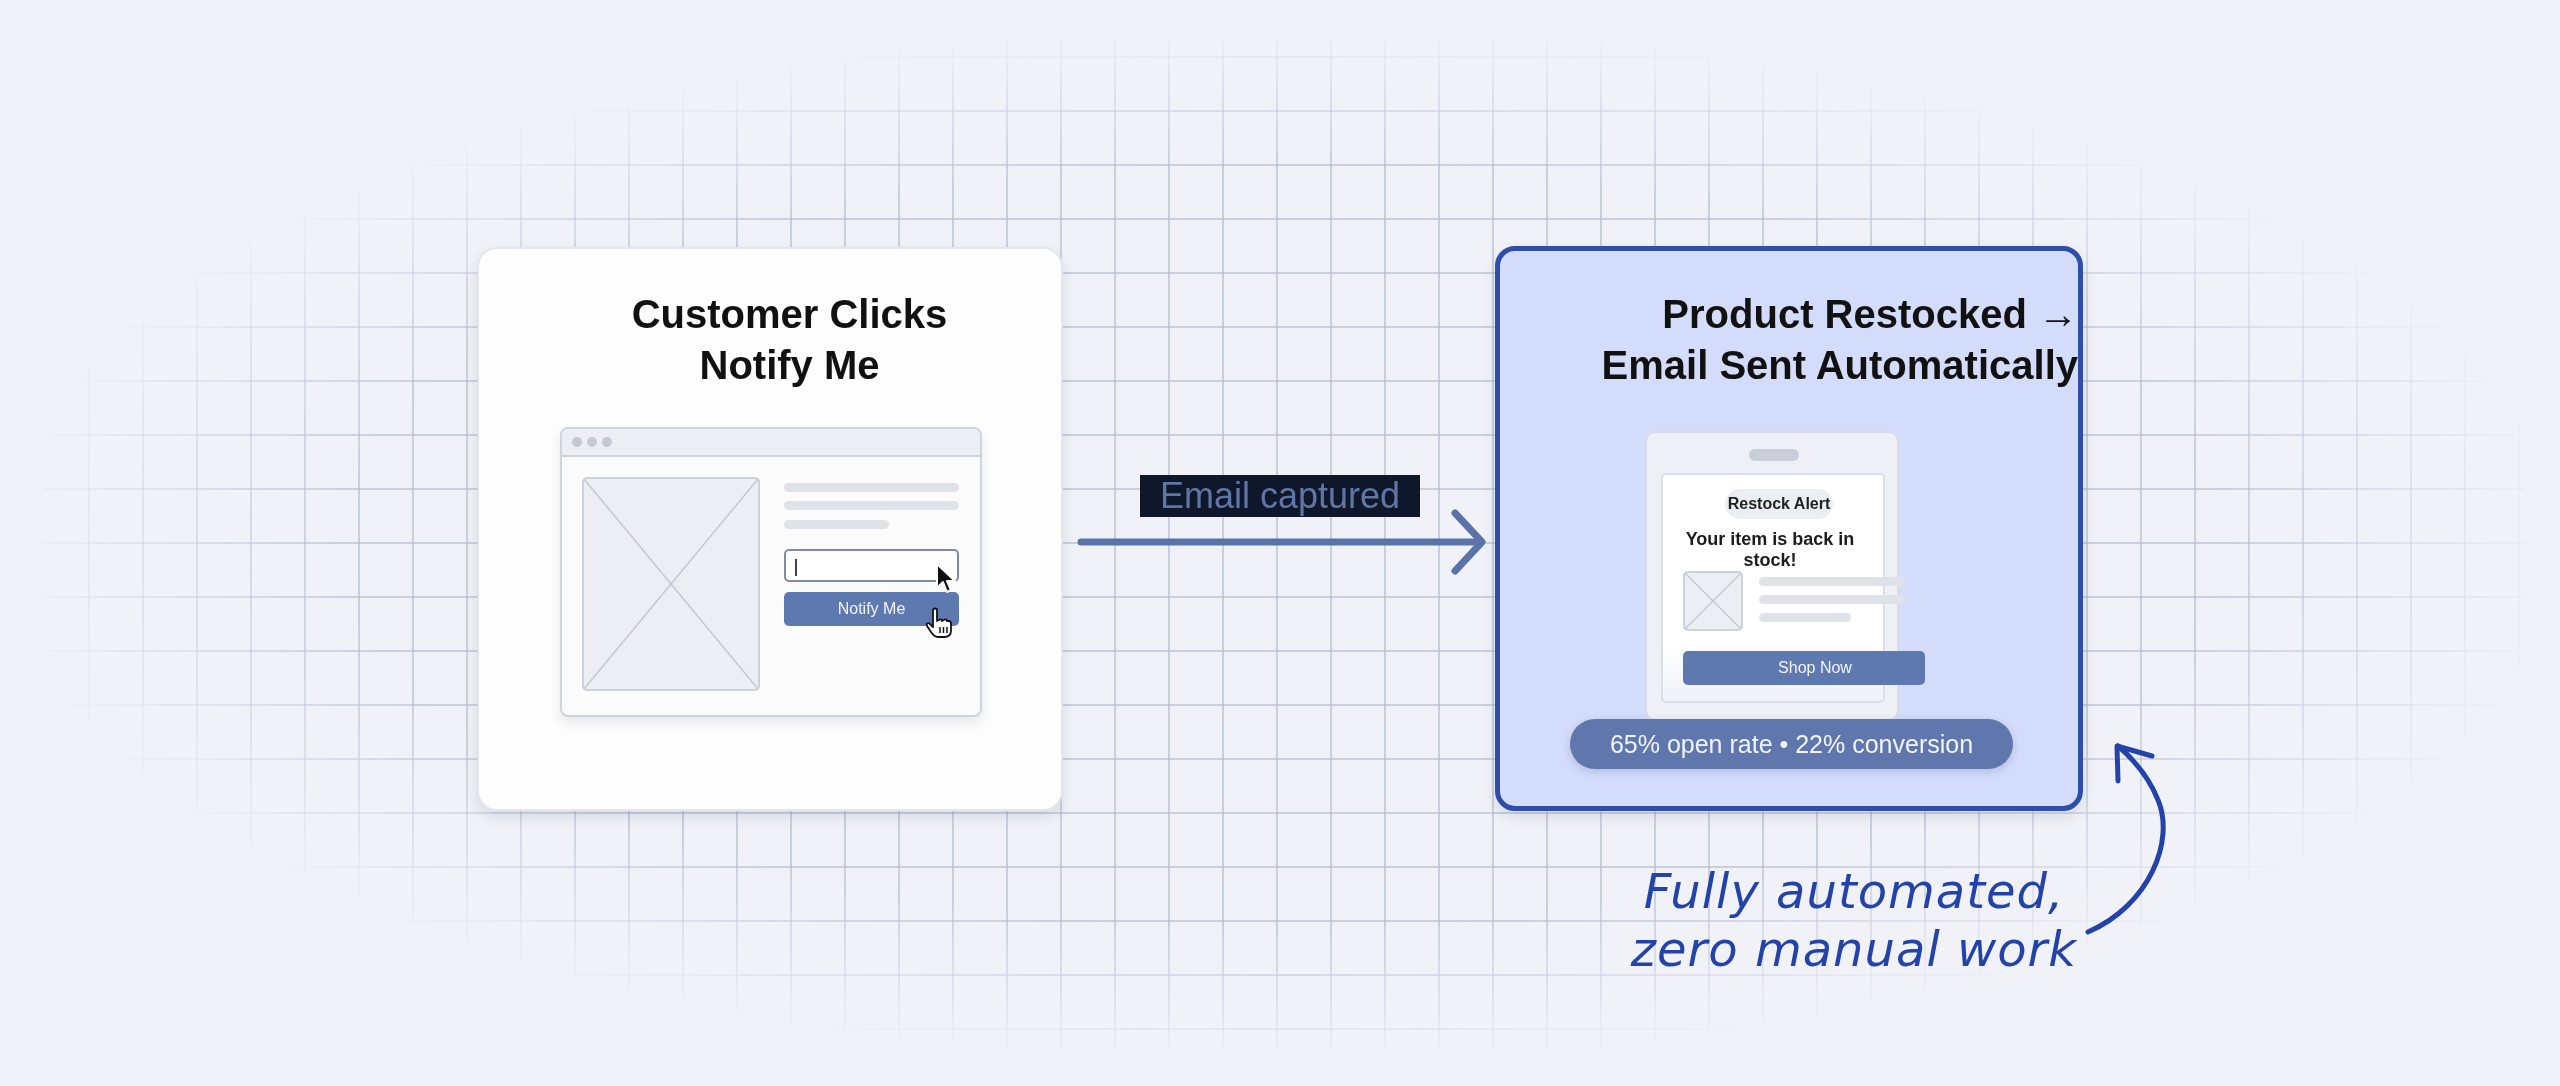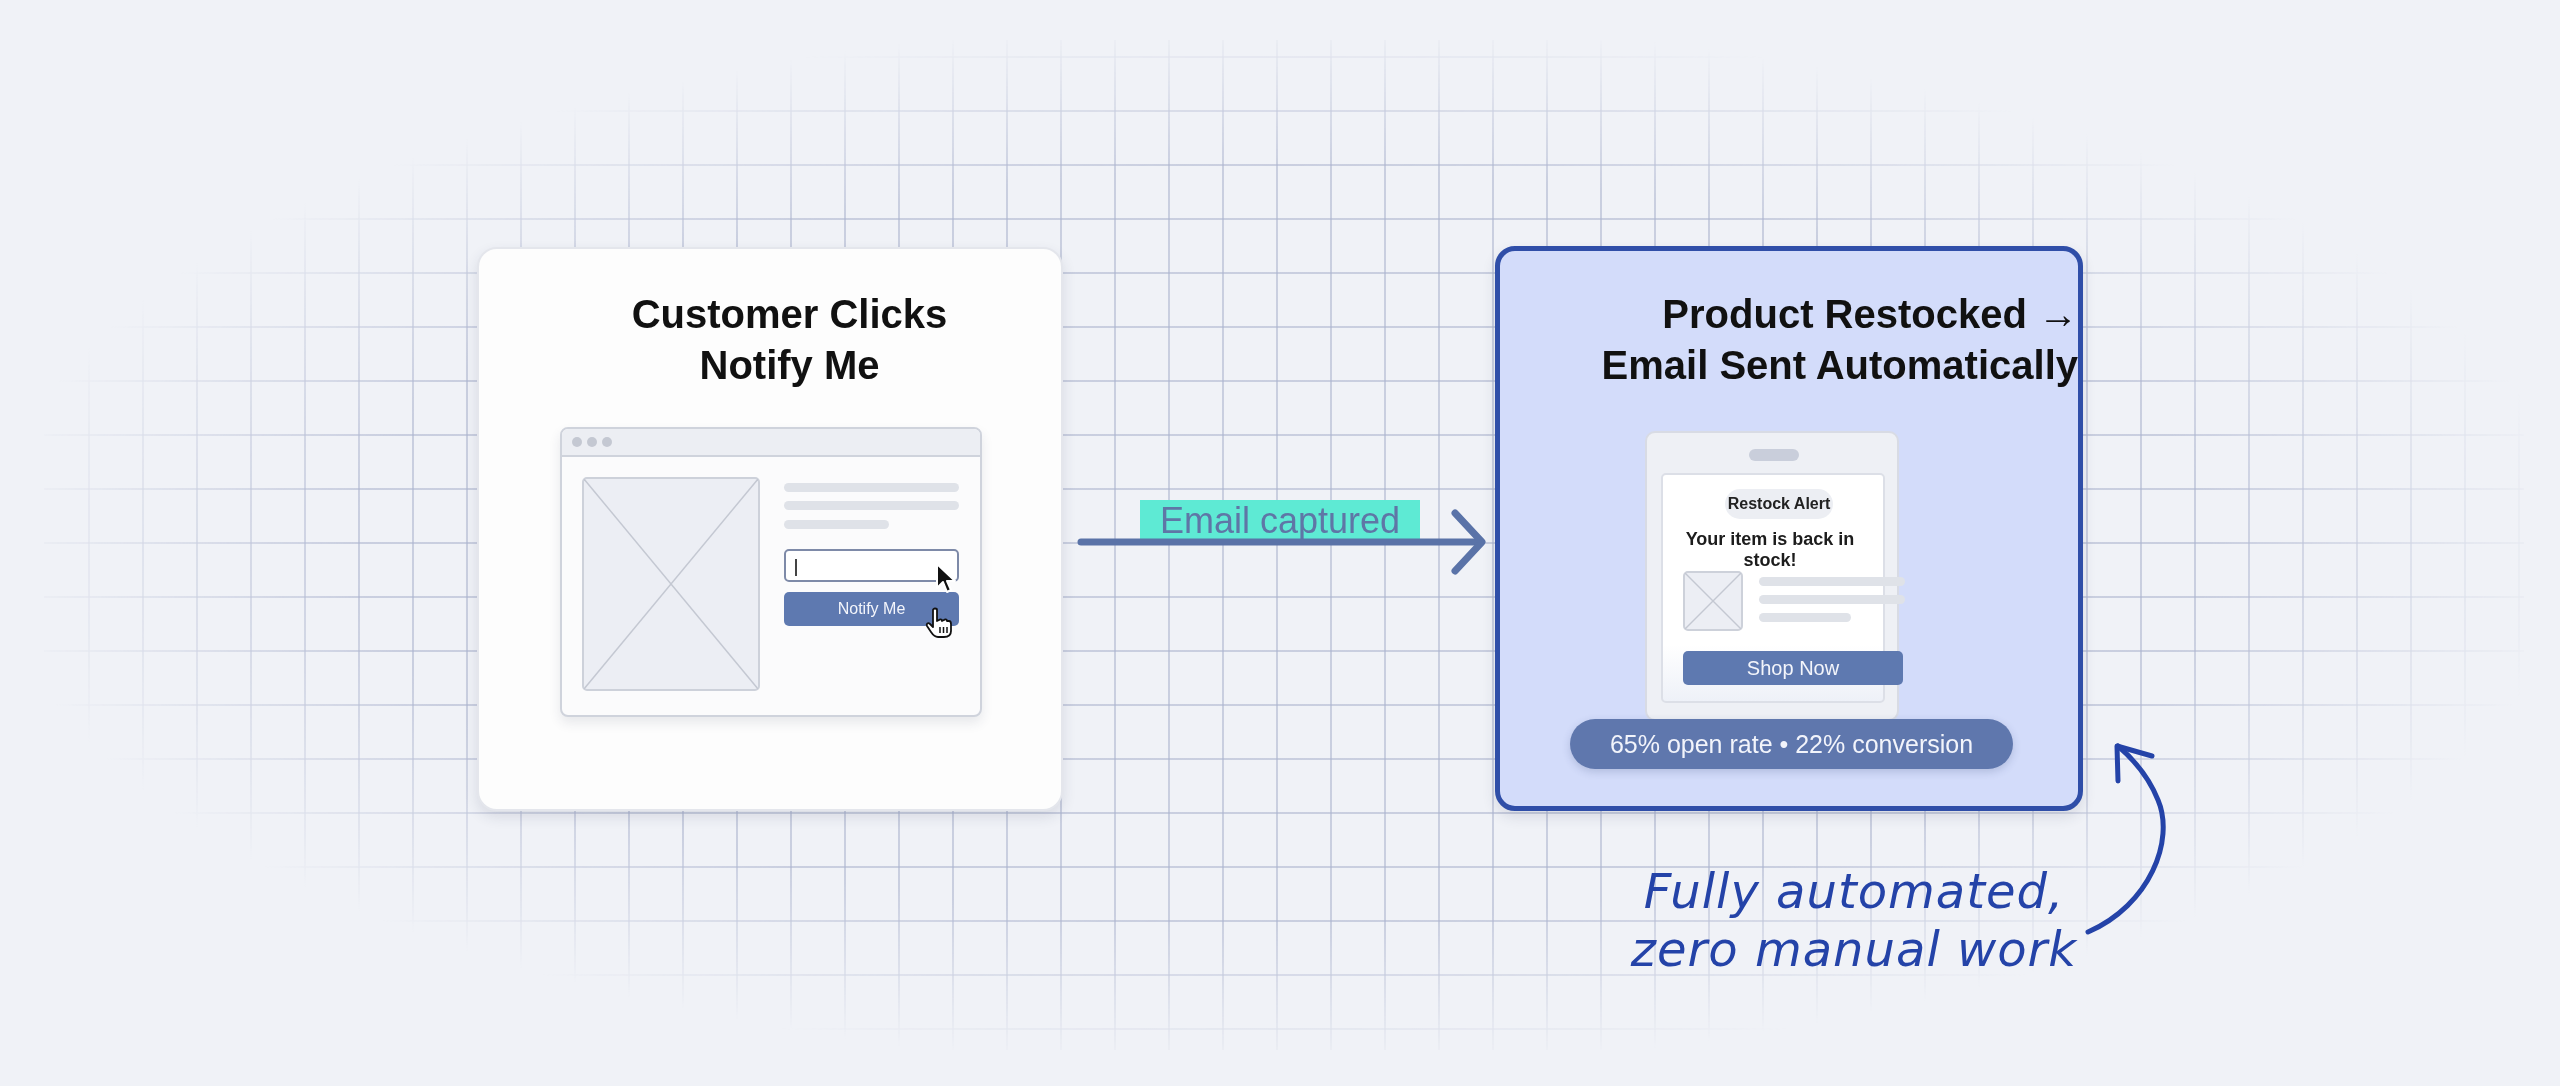--- a/index.html
+++ b/index.html
@@ -63,22 +63,21 @@
   }
   .caret { position: absolute; left: 9px; top: 8px; width: 2px; height: 17px; background: #444; }
   .btn {
     position: absolute; border-radius: 5px; background: #5e79b0; color: #f3f5fb;
     text-align: center; font-size: 16px; font-weight: 400;
   }
   
   .arrow-label {
     position: absolute; left: 1140px; top: 475px; width: 280px; text-align: center;
     font-size: 36px; color: #5f76a6;
-    background: #5eead4;
-    margin-top: 25px;
+    background: #0f172a;
   }
   svg.overlay { position: absolute; left: 0; top: 0; }
 
   
   .phone {
     position: absolute; left: 145px; top: 180px; width: 254px; height: 290px;
     box-sizing: border-box; border: 2px solid #d8dbe4; border-radius: 10px;
     background: #eef0f5;
   }
   .speaker { position: absolute; left: 102px; top: 16px; width: 50px; height: 12px; border-radius: 6px; background: #c9cedb; }
@@ -174,21 +173,21 @@
       <div class="email-headline">Your item is back in stock!</div>
       <div class="img-ph" style="left:20px;top:96px;width:60px;height:60px;">
         <svg viewBox="0 0 60 60" preserveAspectRatio="none">
             <line x1="0" y1="0" x2="60" y2="60" stroke="#c4c8d2" stroke-width="1.5"></line>
             <line x1="60" y1="0" x2="0" y2="60" stroke="#c4c8d2" stroke-width="1.5"></line>
           </svg>
       </div>
       <div class="skel" style="left:96px;top:102px;width:146px;"></div>
       <div class="skel" style="left:96px;top:120px;width:146px;"></div>
       <div class="skel" style="left:96px;top:138px;width:92px;"></div>
-      <div class="btn" style="left:20px;top:176px;width:220px;height:34px;line-height:34px;font-size:20px;">Shop Now</div>
+      <div class="btn" style="left:20px;top:176px;width:220px;height:34px;line-height:34px;font-size:16px;padding-left:22px;">Shop Now</div>
     </div>
   </div>
 
   <div class="pill">65% open rate • 22% conversion</div>
 </div>
 
 <div class="handwritten">Fully automated,
 zero manual work</div>
 
 </body></html>

